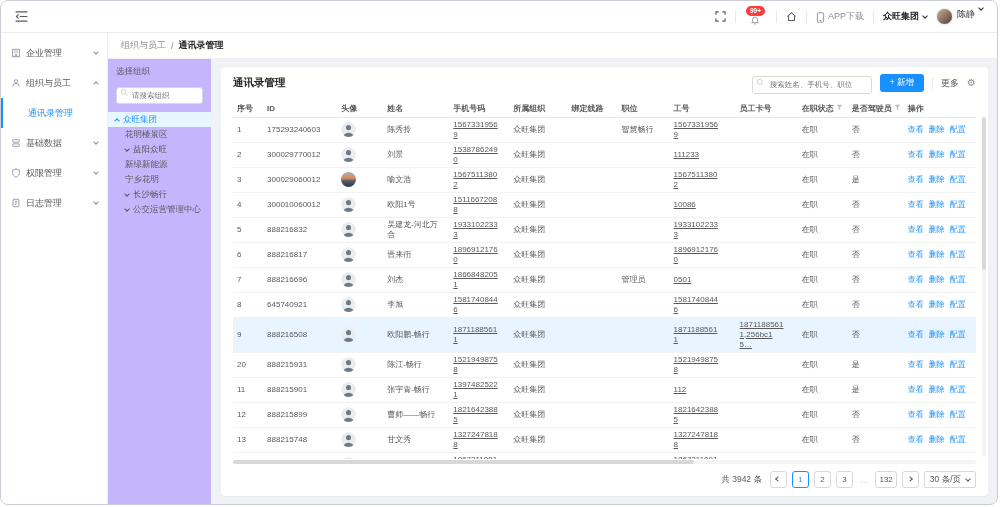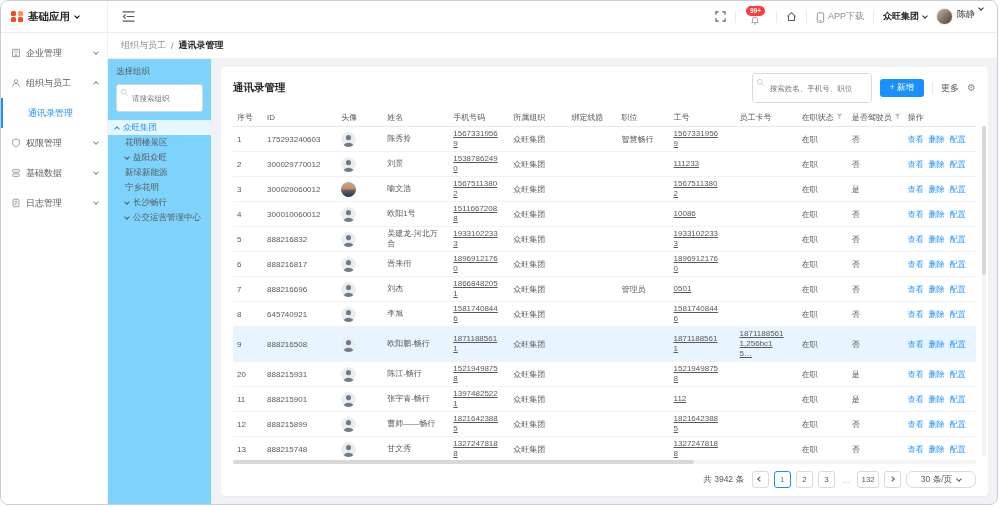--- a/index.html
+++ b/index.html
@@ -34,80 +34,70 @@
   .sb-item .lbl{flex:1;}
   .sb-item .chev{color:#8c8c8c;}
   .sb-sub{height:30px;display:flex;align-items:center;padding-left:27px;font-size:9px;color:#595959;cursor:pointer;position:relative;}
   .sb-sub.active{color:#1890ff;}
   .active-bar{position:absolute;left:0;top:0;width:2px;height:100%;background:#1890ff;}
   .content{flex:1;display:flex;flex-direction:column;min-width:0;}
   .breadcrumb{height:26px;min-height:26px;background:#fff;display:flex;align-items:center;gap:5px;padding:0 13px;font-size:9px;color:#8c8c8c;border-bottom:1px solid #f0f0f0;}
   .bc-current{color:#262626;font-weight:700;}
   .content-row{flex:1;display:flex;min-height:0;}
   
-  .org-panel{width:104px;min-width:104px;background:#7dd3fc;padding-top:7px;border-right:1px solid #f0f0f0;}
+  .org-panel{width:104px;min-width:104px;background:#c4b5fd;padding-top:7px;border-right:1px solid #f0f0f0;}
   .org-title{color:#595959;font-size:8.5px;padding:0 8px;margin-bottom:6px;}
   .org-search{margin:0 8px 8px;position:relative;}
-  .org-search input{width:100%;height:28px;border:1px solid #d9d9d9;border-radius:3px;padding:0 3px 0 15px;font-size:7.5px;color:#595959;outline:none;}
+  .org-search input{width:100%;height:17px;border:1px solid #d9d9d9;border-radius:3px;padding:0 3px 0 15px;font-size:7.5px;color:#595959;outline:none;}
   .search-ic{position:absolute;left:4px;top:4px;line-height:0;}
   .tree-node{height:15px;display:flex;align-items:center;gap:4px;padding-left:7px;color:#595959;font-size:8.5px;cursor:pointer;white-space:nowrap;}
   .tree-node.lv1{padding-left:17px;}
   .tree-node.selected{background:#e6f7ff;color:#1890ff;}
   
   .main-area{flex:1;padding:8px 9px;min-width:0;display:flex;}
   .card{flex:1;background:#fff;border-radius:4px;display:flex;flex-direction:column;min-width:0;box-shadow:0 1px 2px rgba(0,0,0,.04);}
   .card-head{display:flex;align-items:center;gap:8px;padding:6px 12px;min-height:30px;}
   .card-title{font-size:10.5px;font-weight:700;color:#262626;flex:1;}
   .tbl-search{position:relative;}
-  .tbl-search input{width:120px;height:30px;border:1px solid #d9d9d9;border-radius:3px;padding:0 6px 0 17px;font-size:7.5px;color:#595959;outline:none;}
+  .tbl-search input{width:120px;height:18px;border:1px solid #d9d9d9;border-radius:3px;padding:0 6px 0 17px;font-size:7.5px;color:#595959;outline:none;}
   .tbl-search .search-ic{top:5px;}
   .btn-add{background:#1890ff;color:#fff;border:none;border-radius:3px;height:18px;padding:0 10px;font-size:8.5px;cursor:pointer;font-family:inherit;}
   .head-divider{width:1px;height:12px;background:#e8e8e8;}
   .more{font-size:9px;color:#595959;cursor:pointer;}
   .gear{font-size:10px;color:#8c8c8c;cursor:pointer;line-height:1;}
   
   .table-zone{position:relative;padding:0 12px;flex:1;min-height:0;overflow:hidden;}
   .table-clip{height:100%;overflow:hidden;}
   table.tbl{width:100%;border-collapse:collapse;table-layout:fixed;font-size:8px;color:#595959;}
-  .tbl th{font-weight:400;text-align:left;padding:3px 4px;height:16px;border-bottom:1px solid #e8e8e8;color:#595959;font-size:8px;white-space:nowrap;overflow:hidden;margin-top:28px;}
+  .tbl th{font-weight:700;text-align:left;padding:3px 4px;height:16px;border-bottom:1px solid #e8e8e8;color:#595959;font-size:8px;white-space:nowrap;overflow:hidden;margin-top:28px;}
   .tbl td{padding:2px 4px;height:20px;border-bottom:1px solid #f2f2f2;vertical-align:middle;overflow:hidden;}
   .w10{max-width:10ch;word-break:break-all;line-height:1.25;text-decoration:underline;}
   .wn{max-width:62px;word-break:break-all;line-height:1.25;}
   tr.hl td{background:#e8f4ff;}
   .ops a{color:#1890ff;margin-right:5px;cursor:pointer;white-space:nowrap;text-decoration:none;}
   .avatar{width:15px;height:15px;border-radius:50%;overflow:hidden;line-height:0;}
   .avatar.photo{background:linear-gradient(180deg,#9fb0c0 0%,#e08a52 42%,#54616f 58%,#2b343d 100%);}
   .filter-ic{margin-left:2px;cursor:pointer;display:inline-block;line-height:0;}
   .vscroll{position:absolute;right:2px;top:17px;bottom:2px;width:4px;background:#f4f4f4;border-radius:2px;}
   .vthumb{position:absolute;top:0;left:0;width:4px;height:45%;background:#d8d8d8;border-radius:2px;}
   .hscroll{height:4px;margin:1px 12px 0;background:#f4f4f4;border-radius:2px;position:relative;}
   .hthumb{position:absolute;left:0;top:0;height:4px;width:62%;background:#d8d8d8;border-radius:2px;}
   
   .pager{display:flex;align-items:center;justify-content:flex-end;gap:5px;padding:7px 12px 8px;font-size:8.5px;color:#595959;}
   .pg-total{margin-right:3px;}
   .pg-btn{min-width:17px;height:17px;border:1px solid #d9d9d9;border-radius:3px;background:#fff;display:flex;align-items:center;justify-content:center;font-size:8px;color:#595959;cursor:pointer;padding:0 3px;}
   .pg-btn.active{border-color:#1890ff;color:#1890ff;}
   .pg-dots{color:#bfbfbf;padding:0 2px;}
-  .pg-size{display:flex;align-items:center;gap:5px;border:1px solid #d9d9d9;border-radius:7px;height:17px;padding:0 14px;cursor:pointer;color:#595959;}
+  .pg-size{display:flex;align-items:center;gap:5px;border:1px solid #d9d9d9;border-radius:2px;height:17px;padding:0 5px;cursor:pointer;color:#595959;}
 </style>
 </head>
 <body>
 
 <div class="frame">
   <div class="topbar">
-    <div class="logo-area">
-      <span class="logo-grid">
-          <i></i>
-          <i></i>
-          <i></i>
-          <i></i>
-        </span>
-      <span class="app-name">基础应用</span>
-      <span class="chev"></span>
-    </div>
     <div class="topbar-main">
       <span class="fold">
         <svg width="13" height="11" viewBox="0 0 14 12" fill="none" stroke="#595959" stroke-width="1.2" stroke-linecap="round">
             <path d="M1 1h12"></path>
             <path d="M5.5 6H13"></path>
             <path d="M1 11h12"></path>
             <path d="M3.5 4 1.5 6l2 2"></path>
           </svg>
       </span>
       <div class="tb-right">
@@ -172,31 +162,31 @@
             </svg></span>
           <span class="lbl">组织与员工</span>
           <span class="chev up"></span>
         </div>
         <div class="sb-sub active">
           <span class="active-bar"></span>
           <span>通讯录管理</span>
         </div>
         <div class="sb-item">
           <span style="line-height: 0;"><svg width="10" height="10" viewBox="0 0 12 12" fill="none" stroke="#8c8c8c">
-              <path d="M6 1 10 2.5V6c0 2.5-1.7 4-4 5-2.3-1-4-2.5-4-5V2.5z"></path>
+              <rect x="2" y="2" width="8" height="3" rx="1"></rect>
+              <rect x="2" y="7" width="8" height="3" rx="1"></rect>
             </svg></span>
-          <span class="lbl">权限管理</span>
+          <span class="lbl">基础数据</span>
           <span class="chev down"></span>
         </div>
         <div class="sb-item">
           <span style="line-height: 0;"><svg width="10" height="10" viewBox="0 0 12 12" fill="none" stroke="#8c8c8c">
-              <rect x="2" y="2" width="8" height="3" rx="1"></rect>
-              <rect x="2" y="7" width="8" height="3" rx="1"></rect>
+              <path d="M6 1 10 2.5V6c0 2.5-1.7 4-4 5-2.3-1-4-2.5-4-5V2.5z"></path>
             </svg></span>
-          <span class="lbl">基础数据</span>
+          <span class="lbl">权限管理</span>
           <span class="chev down"></span>
         </div>
         <div class="sb-item">
           <span style="line-height: 0;"><svg width="10" height="10" viewBox="0 0 12 12" fill="none" stroke="#8c8c8c">
               <rect x="2.5" y="1.5" width="7" height="9" rx="1"></rect>
               <path d="M4.5 4h3M4.5 6h3M4.5 8h2"></path>
             </svg></span>
           <span class="lbl">日志管理</span>
           <span class="chev down"></span>
         </div>

